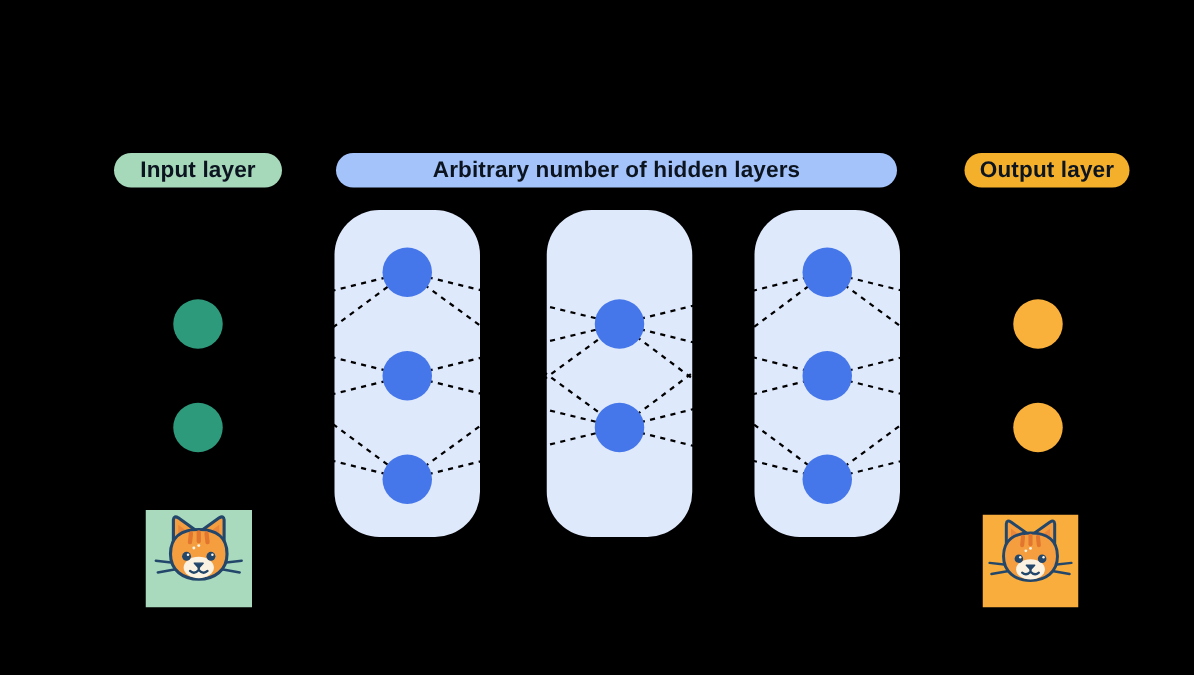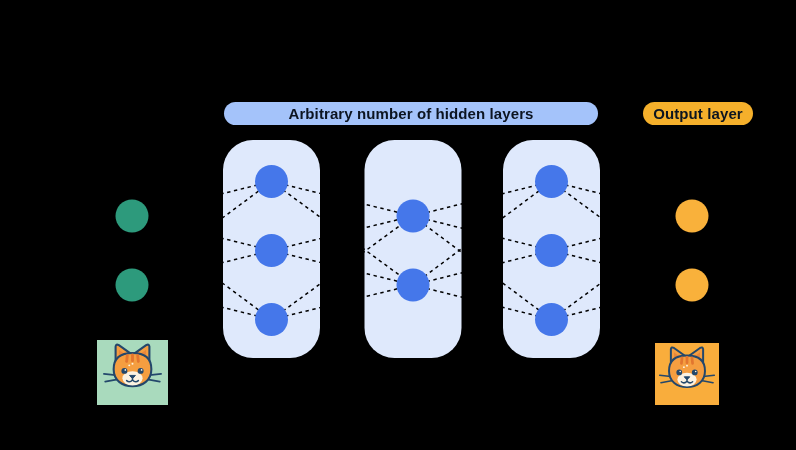--- a/index.html
+++ b/index.html
@@ -83,20 +83,21 @@
       <circle cx="271.5" cy="319.5" r="16.5" fill="#4577ea"></circle>
       <circle cx="413" cy="216" r="16.5" fill="#4577ea"></circle>
       <circle cx="413" cy="285" r="16.5" fill="#4577ea"></circle>
       <circle cx="551.5" cy="181.5" r="16.5" fill="#4577ea"></circle>
       <circle cx="551.5" cy="250.5" r="16.5" fill="#4577ea"></circle>
       <circle cx="551.5" cy="319.5" r="16.5" fill="#4577ea"></circle>
       <circle cx="692" cy="216" r="16.5" fill="#f9b13b"></circle>
       <circle cx="692" cy="285" r="16.5" fill="#f9b13b"></circle>
     </svg>
 
+  <div class="pill" id="pill-input" style="background: rgb(166, 216, 186);">Input layer</div>
 
   <div class="pill" id="pill-output" style="background: rgb(245, 176, 43);">Output layer</div>
 
   <div class="pill" id="pill-hidden" style="background: rgb(164, 195, 250);">Arbitrary number of hidden layers</div>
 
   <svg class="cat-box" id="cat-left" width="71" height="65" viewBox="0 0 71 65">
     <defs>
       <symbol id="cat-face" viewBox="0 0 100 100">
 
         <g stroke="#23476b" stroke-width="2.6" stroke-linecap="round" fill="none">

